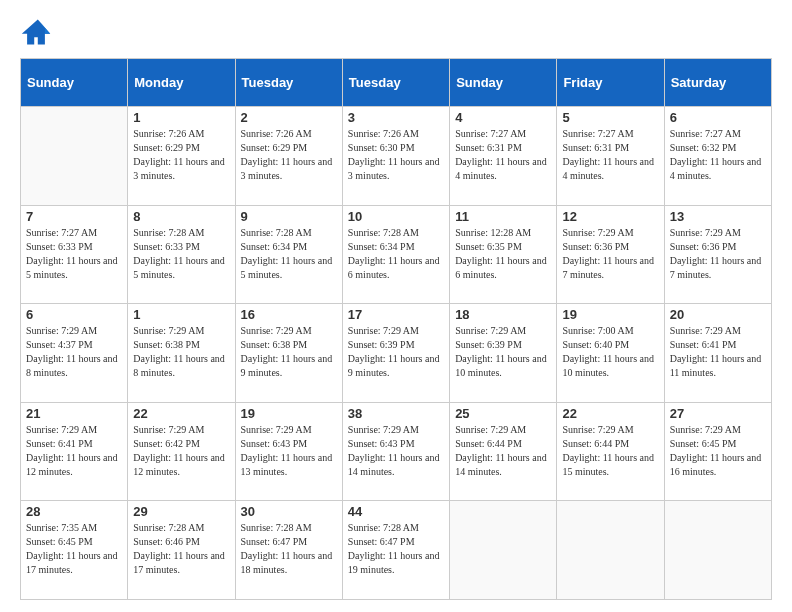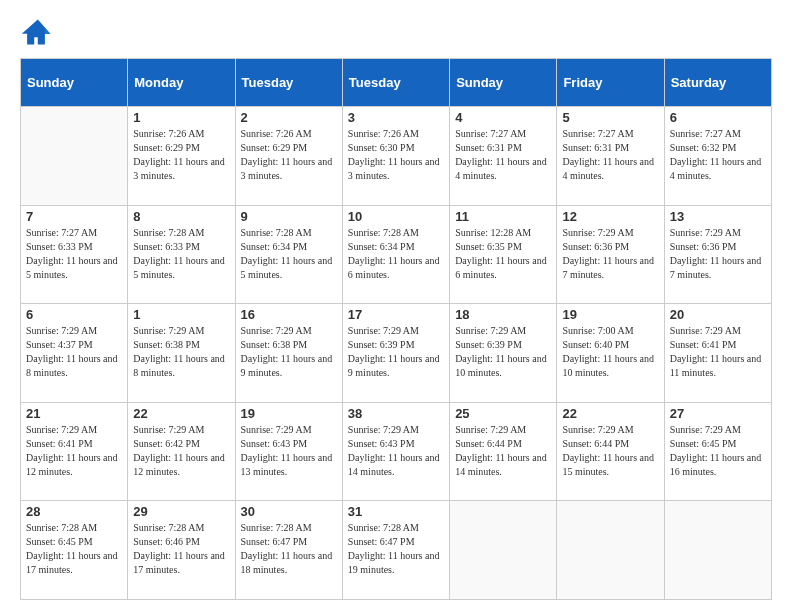--- a/index.html
+++ b/index.html
@@ -320,41 +320,41 @@
             <span class="day-num">27</span>
             <div class="day-info">Sunrise: 7:29 AM
 Sunset: 6:45 PM
 Daylight: 11 hours
 and 16 minutes.</div>
           </td>
         </tr>
         <tr>
           <td>
             <span class="day-num">28</span>
-            <div class="day-info">Sunrise: 7:28 AM
+            <div class="day-info">Sunrise: 7:35 AM
 Sunset: 6:45 PM
 Daylight: 11 hours
 and 17 minutes.</div>
           </td>
           <td>
             <span class="day-num">29</span>
             <div class="day-info">Sunrise: 7:28 AM
 Sunset: 6:46 PM
 Daylight: 11 hours
 and 17 minutes.</div>
           </td>
           <td>
             <span class="day-num">30</span>
             <div class="day-info">Sunrise: 7:28 AM
 Sunset: 6:47 PM
 Daylight: 11 hours
 and 18 minutes.</div>
           </td>
           <td>
-            <span class="day-num">31</span>
+            <span class="day-num">44</span>
             <div class="day-info">Sunrise: 7:28 AM
 Sunset: 6:47 PM
 Daylight: 11 hours
 and 19 minutes.</div>
           </td>
           <td class="empty-cell"></td>
           <td class="empty-cell"></td>
           <td class="empty-cell"></td>
         </tr>
       </tbody>

